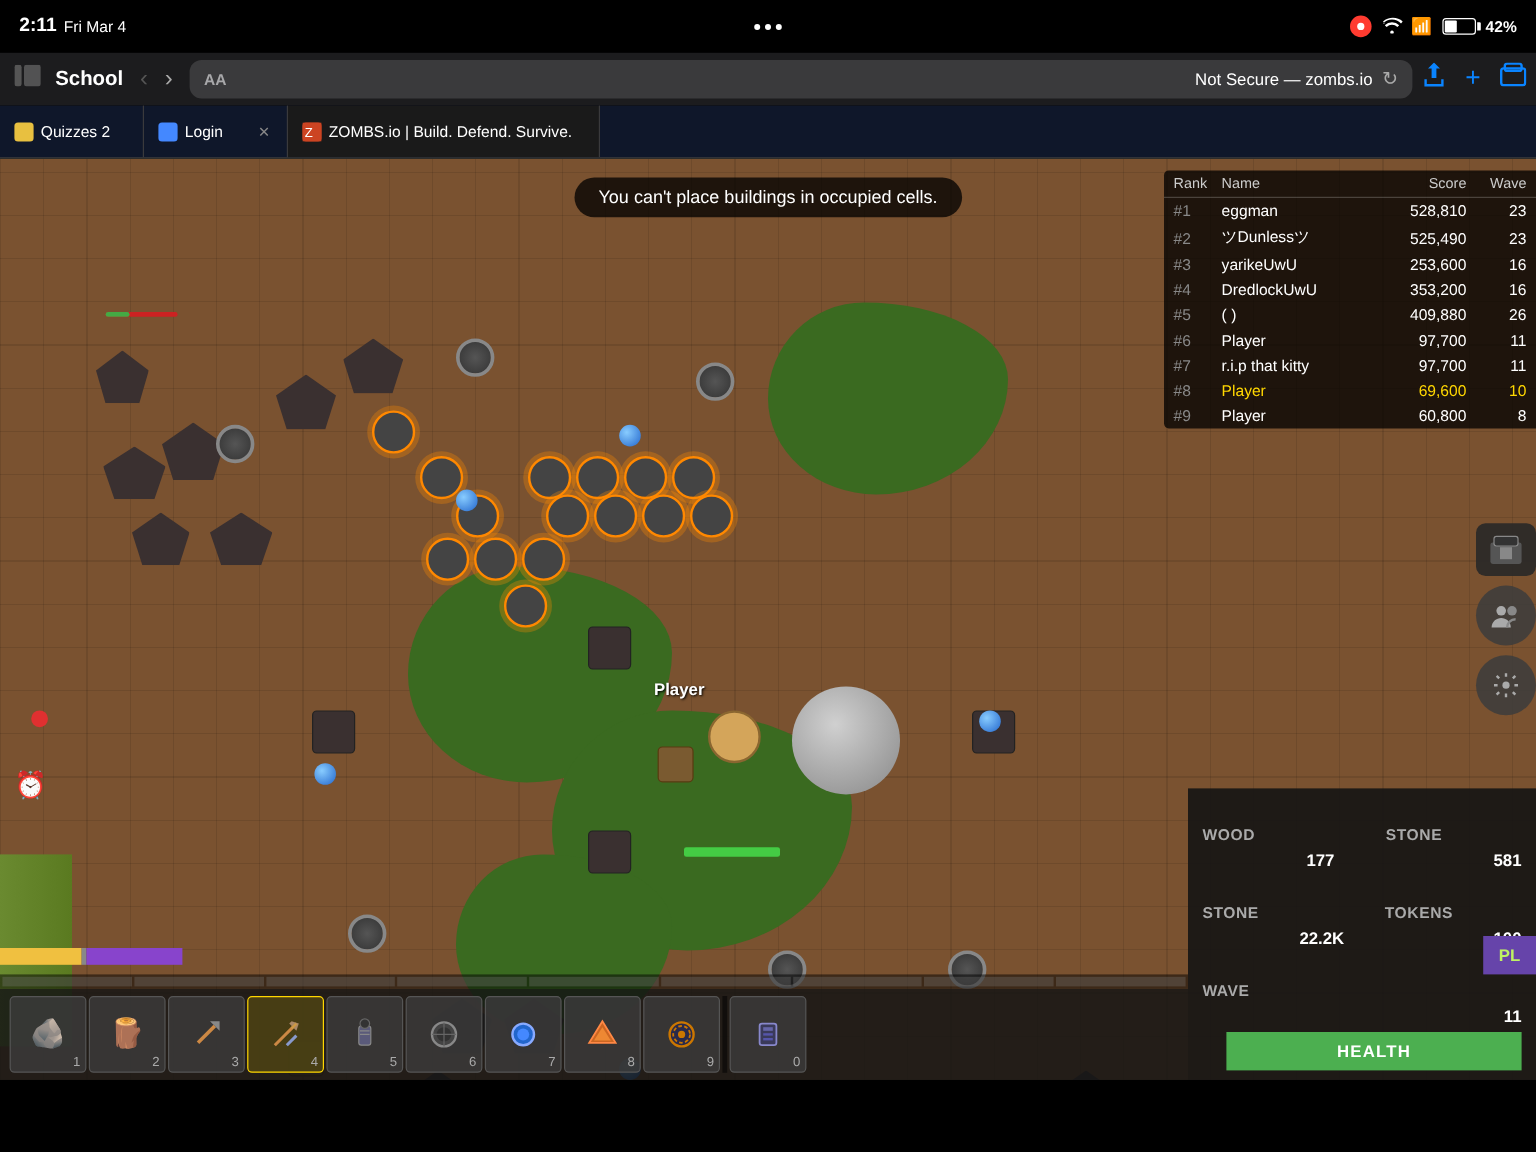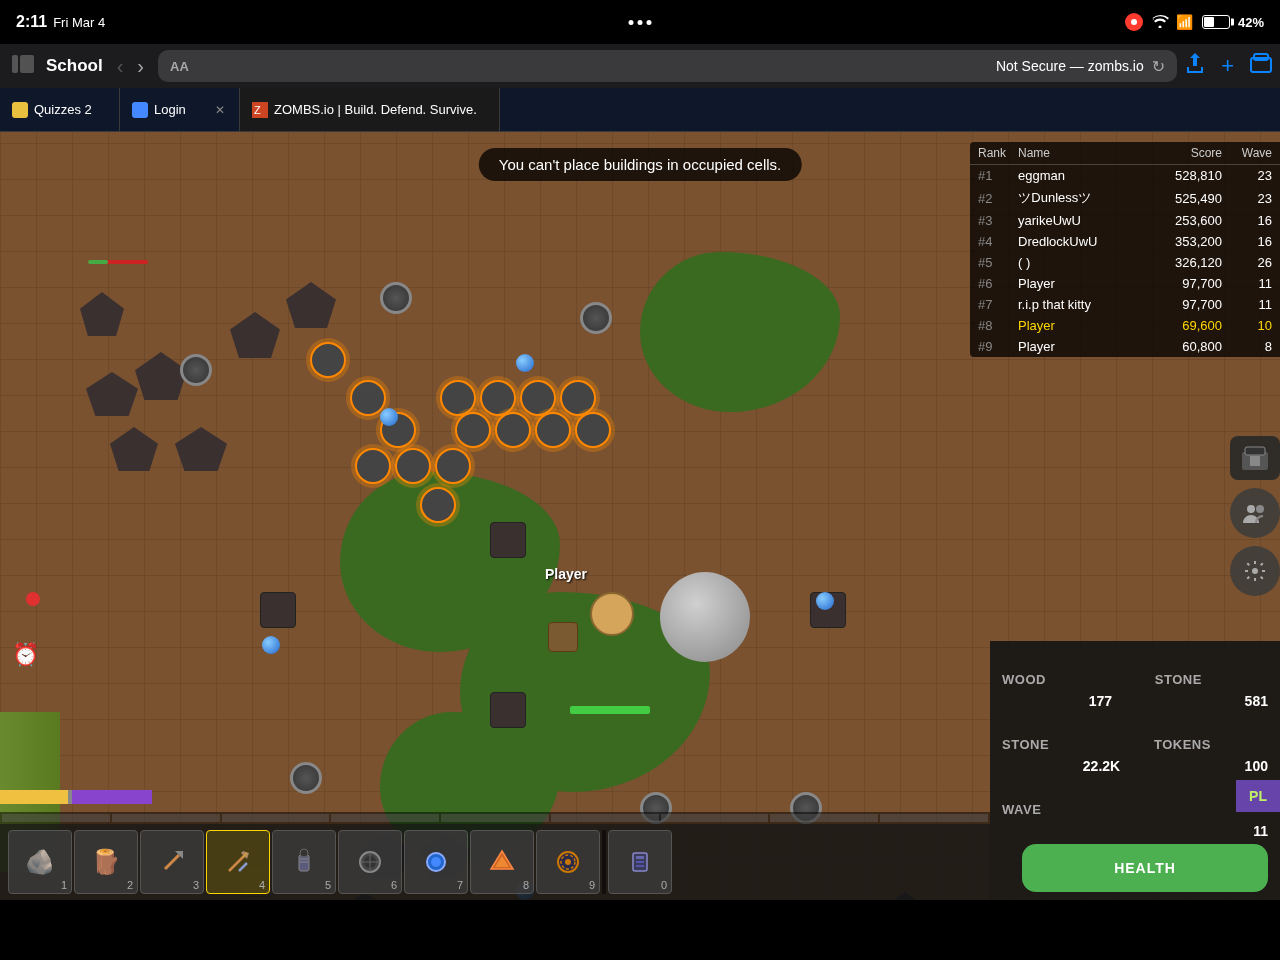--- a/index.html
+++ b/index.html
@@ -238,29 +238,29 @@
     .stats-row {
       display: flex;
       justify-content: space-between;
       align-items: center;
       margin-bottom: 5px;
     }
     .stat-label { color: #aaa; font-size: 13px; font-weight: 600; letter-spacing: 0.5px; }
     .stat-value { color: #fff; font-size: 14px; font-weight: 700; margin-top: 44px; }
     #health-bar-panel {
       background: #4caf50;
-      height: 48px;
+      height: 32px;
       display: flex;
       align-items: center;
       justify-content: center;
       color: #fff;
       font-size: 14px;
       font-weight: 700;
       letter-spacing: 1px;
-      border-radius: 14px;
+      border-radius: 0;
       margin-top: 4px;
       margin-left: 20px;
     }
 
     
     #inventory {
       position: absolute;
       bottom: 0;
       left: 0;
       right: 290px;
@@ -604,21 +604,21 @@
     </div>
           <div class="lb-row">
       <span class="rank">#4</span>
       <span>DredlockUwU</span>
       <span class="score">353,200</span>
       <span class="wave-col">16</span>
     </div>
           <div class="lb-row">
       <span class="rank">#5</span>
       <span>( )</span>
-      <span class="score">326,120</span>
+      <span class="score">409,880</span>
       <span class="wave-col">26</span>
     </div>
           <div class="lb-row">
       <span class="rank">#6</span>
       <span>Player</span>
       <span class="score">97,700</span>
       <span class="wave-col">11</span>
     </div>
           <div class="lb-row">
       <span class="rank">#7</span>

